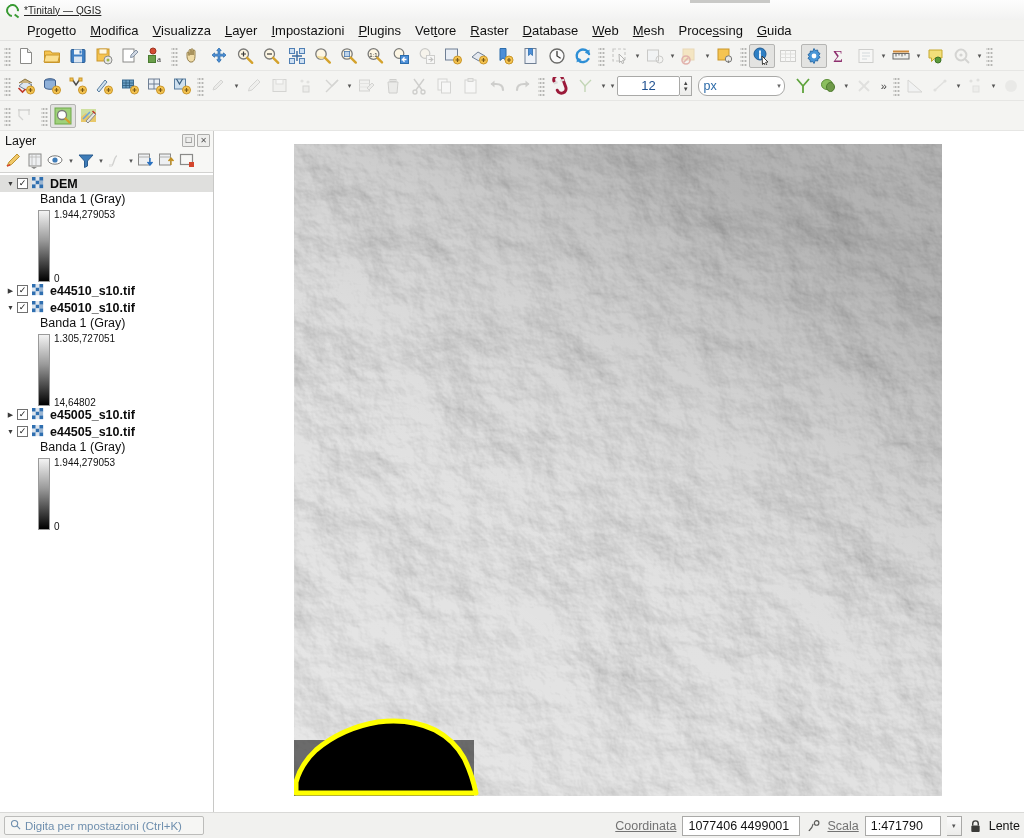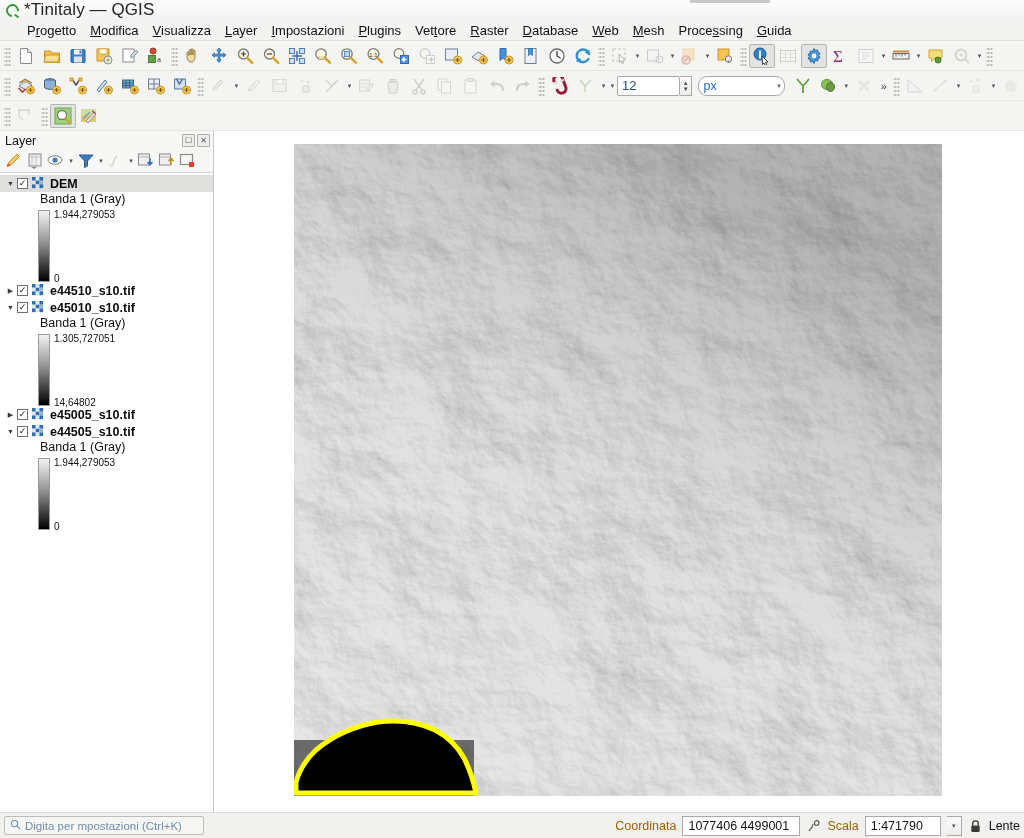--- a/index.html
+++ b/index.html
@@ -27,21 +27,21 @@
     position: absolute; inset: 0;
     border: 2.2px solid #3a9b35; border-radius: 50%;
     border-bottom-color: transparent;
     transform: rotate(-38deg);
   }
   .qgis-logo .tail {
     position: absolute; right: 0px; bottom: -1px;
     width: 5px; height: 2.4px; background: #3a9b35;
     transform: rotate(38deg);
   }
-  .title-text { font-size: 17px; color: #242424; letter-spacing: .1px; }
+  .title-text { font-size: 10px; color: #242424; letter-spacing: .1px; text-decoration: underline; }
   .titlebar-strip {
     position: absolute; top: 0; left: 690px; width: 80px; height: 3px;
     background: #c9c9c7;
   }
 
   
   .menubar {
     height: 21px; display: flex; align-items: center;
     padding-left: 20px;
     background: #f3f3f1;
@@ -82,21 +82,21 @@
   .tb-chev { font-size: 11px; color: #444; padding: 0 4px; }
 
   
   .ic { width: 18px; height: 18px; display: block; }
 
   
   .num-field {
     width: 72px; height: 20px; background: #fff;
     border: 1px solid #a9a9a7; border-radius: 2px;
     display: flex; align-items: center; padding: 0 4px;
-    font-size: 13px; color: #1d4f8f;
+    font-size: 13px; color: #1d4f8f; justify-content: center;
   }
   .spin-btns {
     width: 14px; height: 20px; border: 1px solid #a9a9a7; border-left: none;
     background: linear-gradient(#fbfbfb,#ececea);
     display: flex; flex-direction: column; justify-content: center; align-items: center;
     font-size: 6px; line-height: 6px; color: #444;
   }
   .combo {
     width: 100px; height: 20px; background: #fff;
     border: 1px solid #a9a9a7; border-radius: 9px;
@@ -186,21 +186,21 @@
     background: #f1f1ef; border-top: 1px solid #d9d9d7;
     padding: 0 4px; gap: 6px;
   }
   .locator {
     width: 200px; height: 19px; background: #f6f6f4;
     border: 1px solid #bcbcba; border-radius: 2px;
     display: flex; align-items: center; padding: 0 5px; gap: 4px;
     font-size: 11.5px; color: #6f8fae;
   }
   .sb-spacer { flex: 1; }
-  .sb-label { font-size: 12.5px; color: #a16207; }
+  .sb-label { font-size: 12.5px; color: #737373; text-decoration: underline; }
   .sb-field {
     height: 20px; background: #fff; border: 1px solid #a9a9a7;
     display: flex; align-items: center; padding: 0 5px; font-size: 12.5px; color: #111;
   }
   .sb-combo-arrow {
     width: 15px; height: 20px; border: 1px solid #a9a9a7; border-left: none;
     background: linear-gradient(#fbfbfb,#ececea);
     display: flex; align-items: center; justify-content: center;
     font-size: 7px; color: #555;
   }

